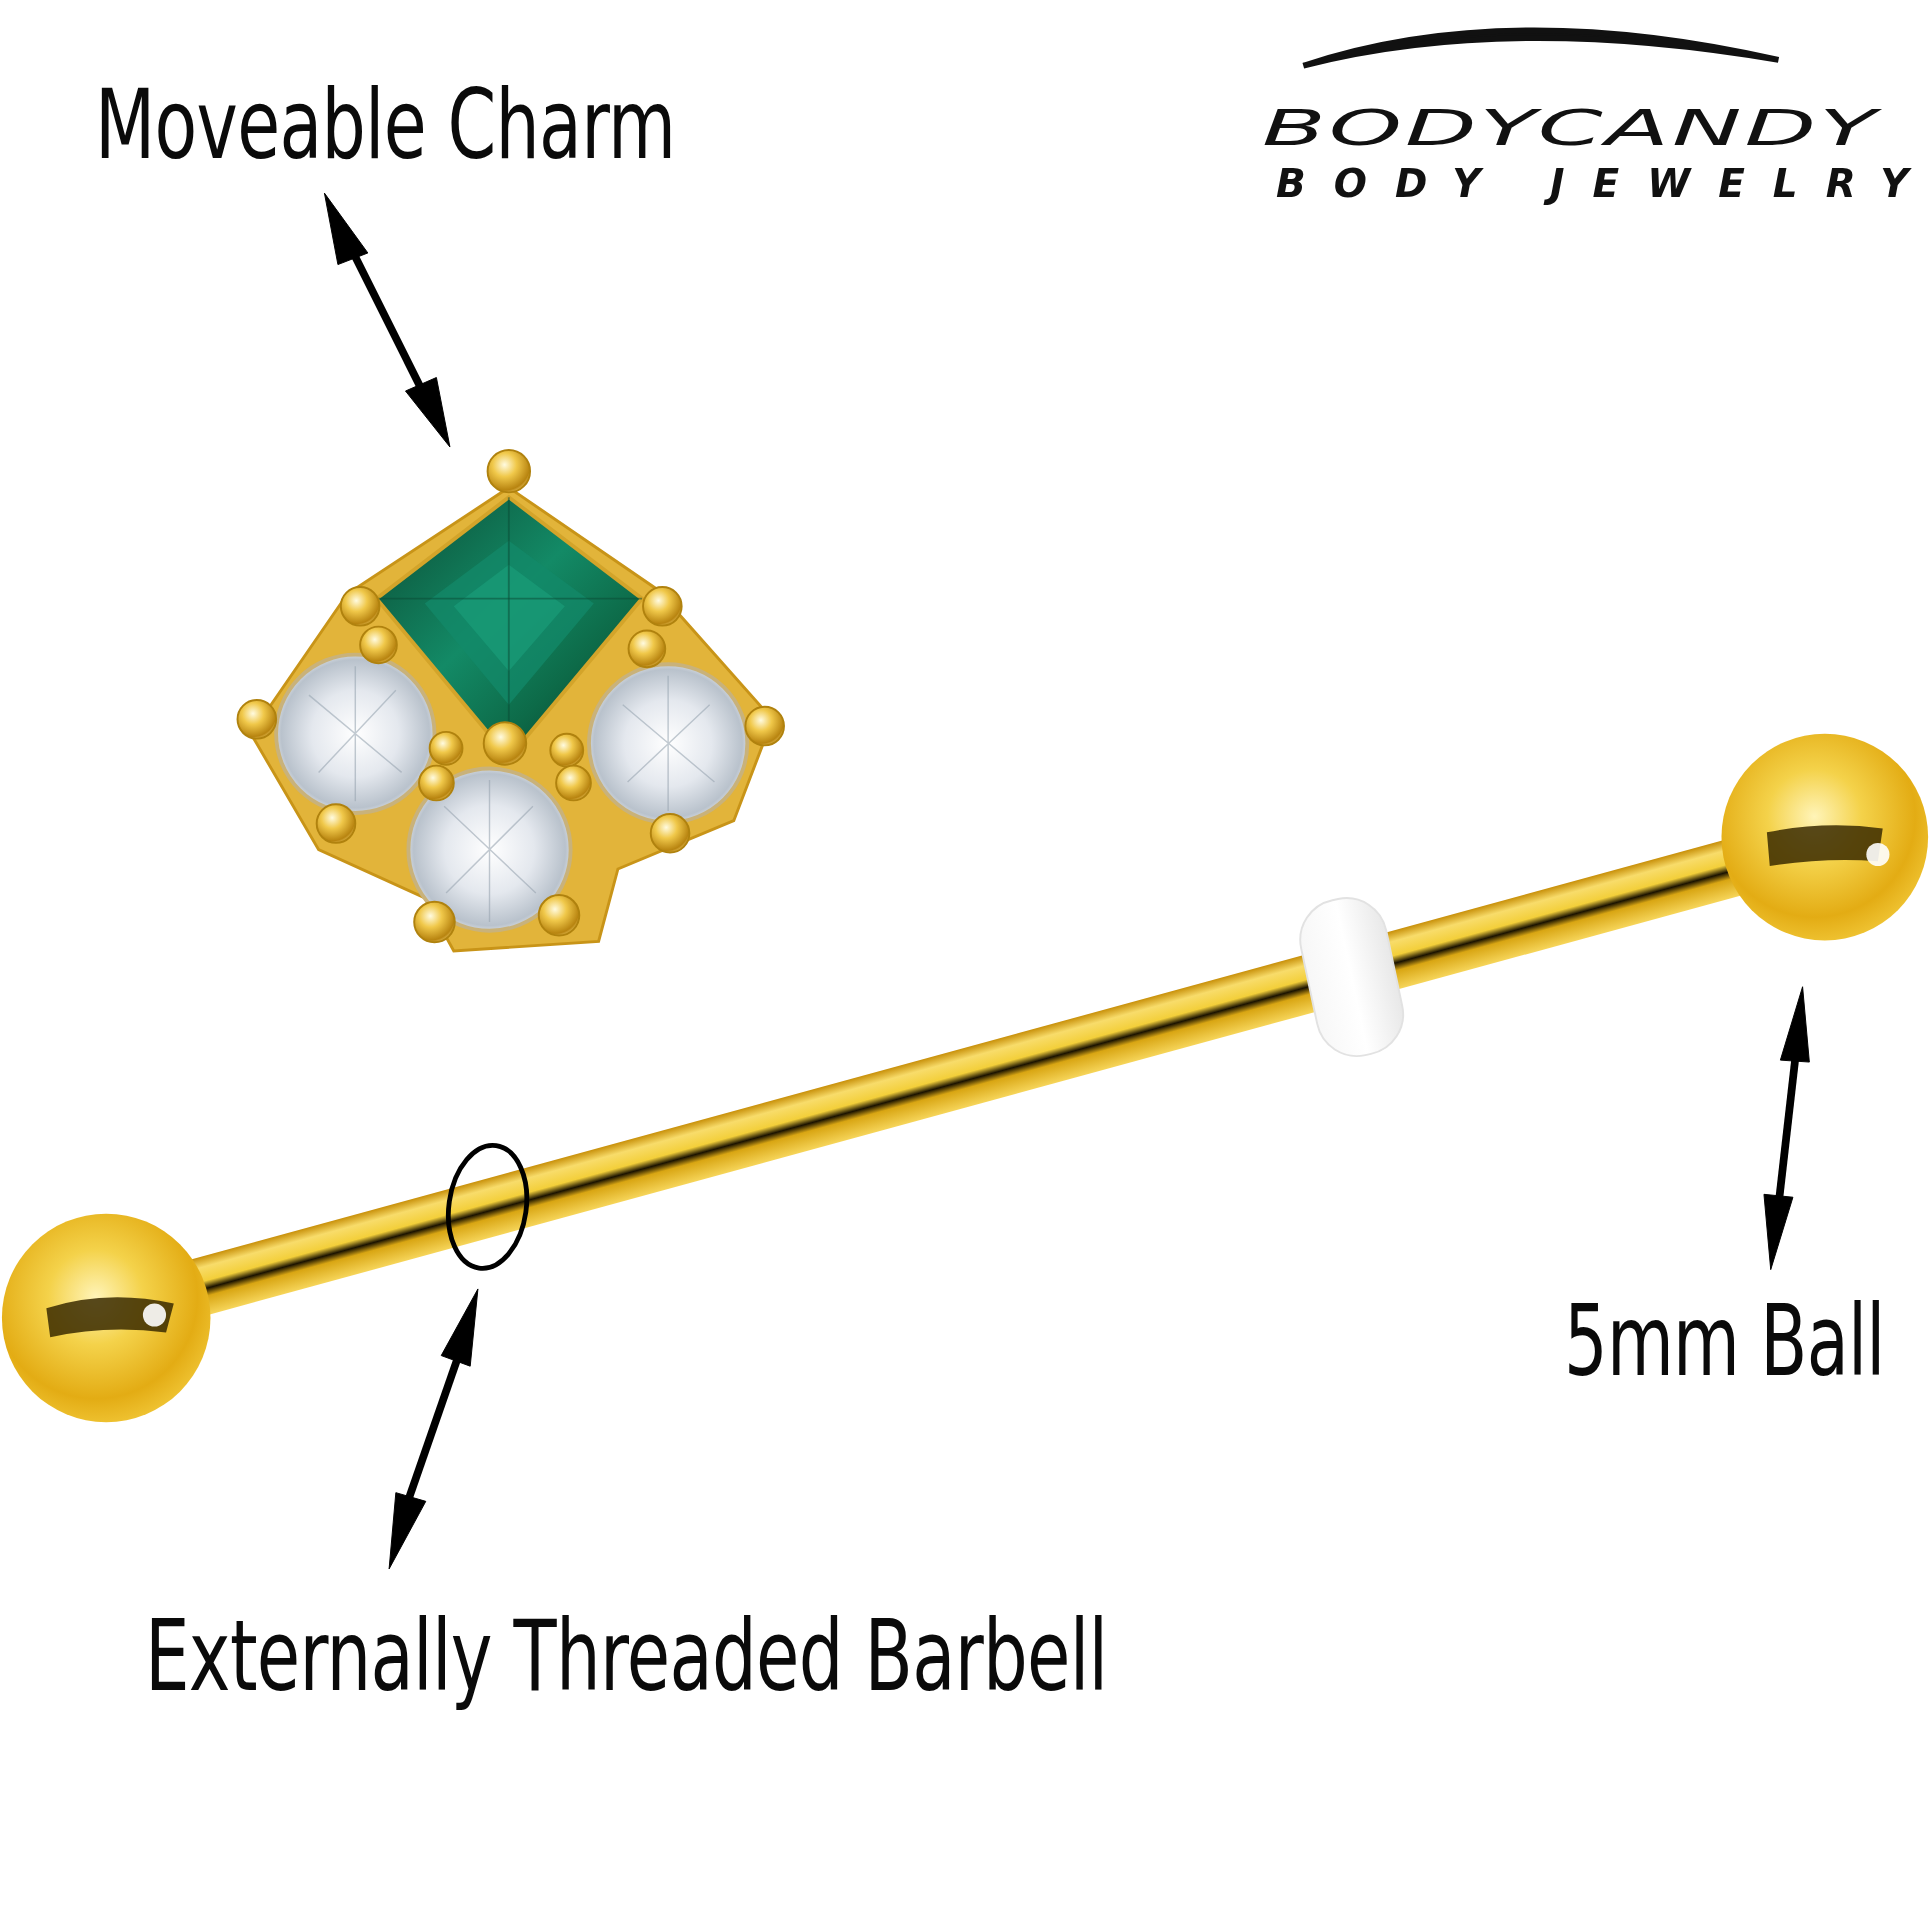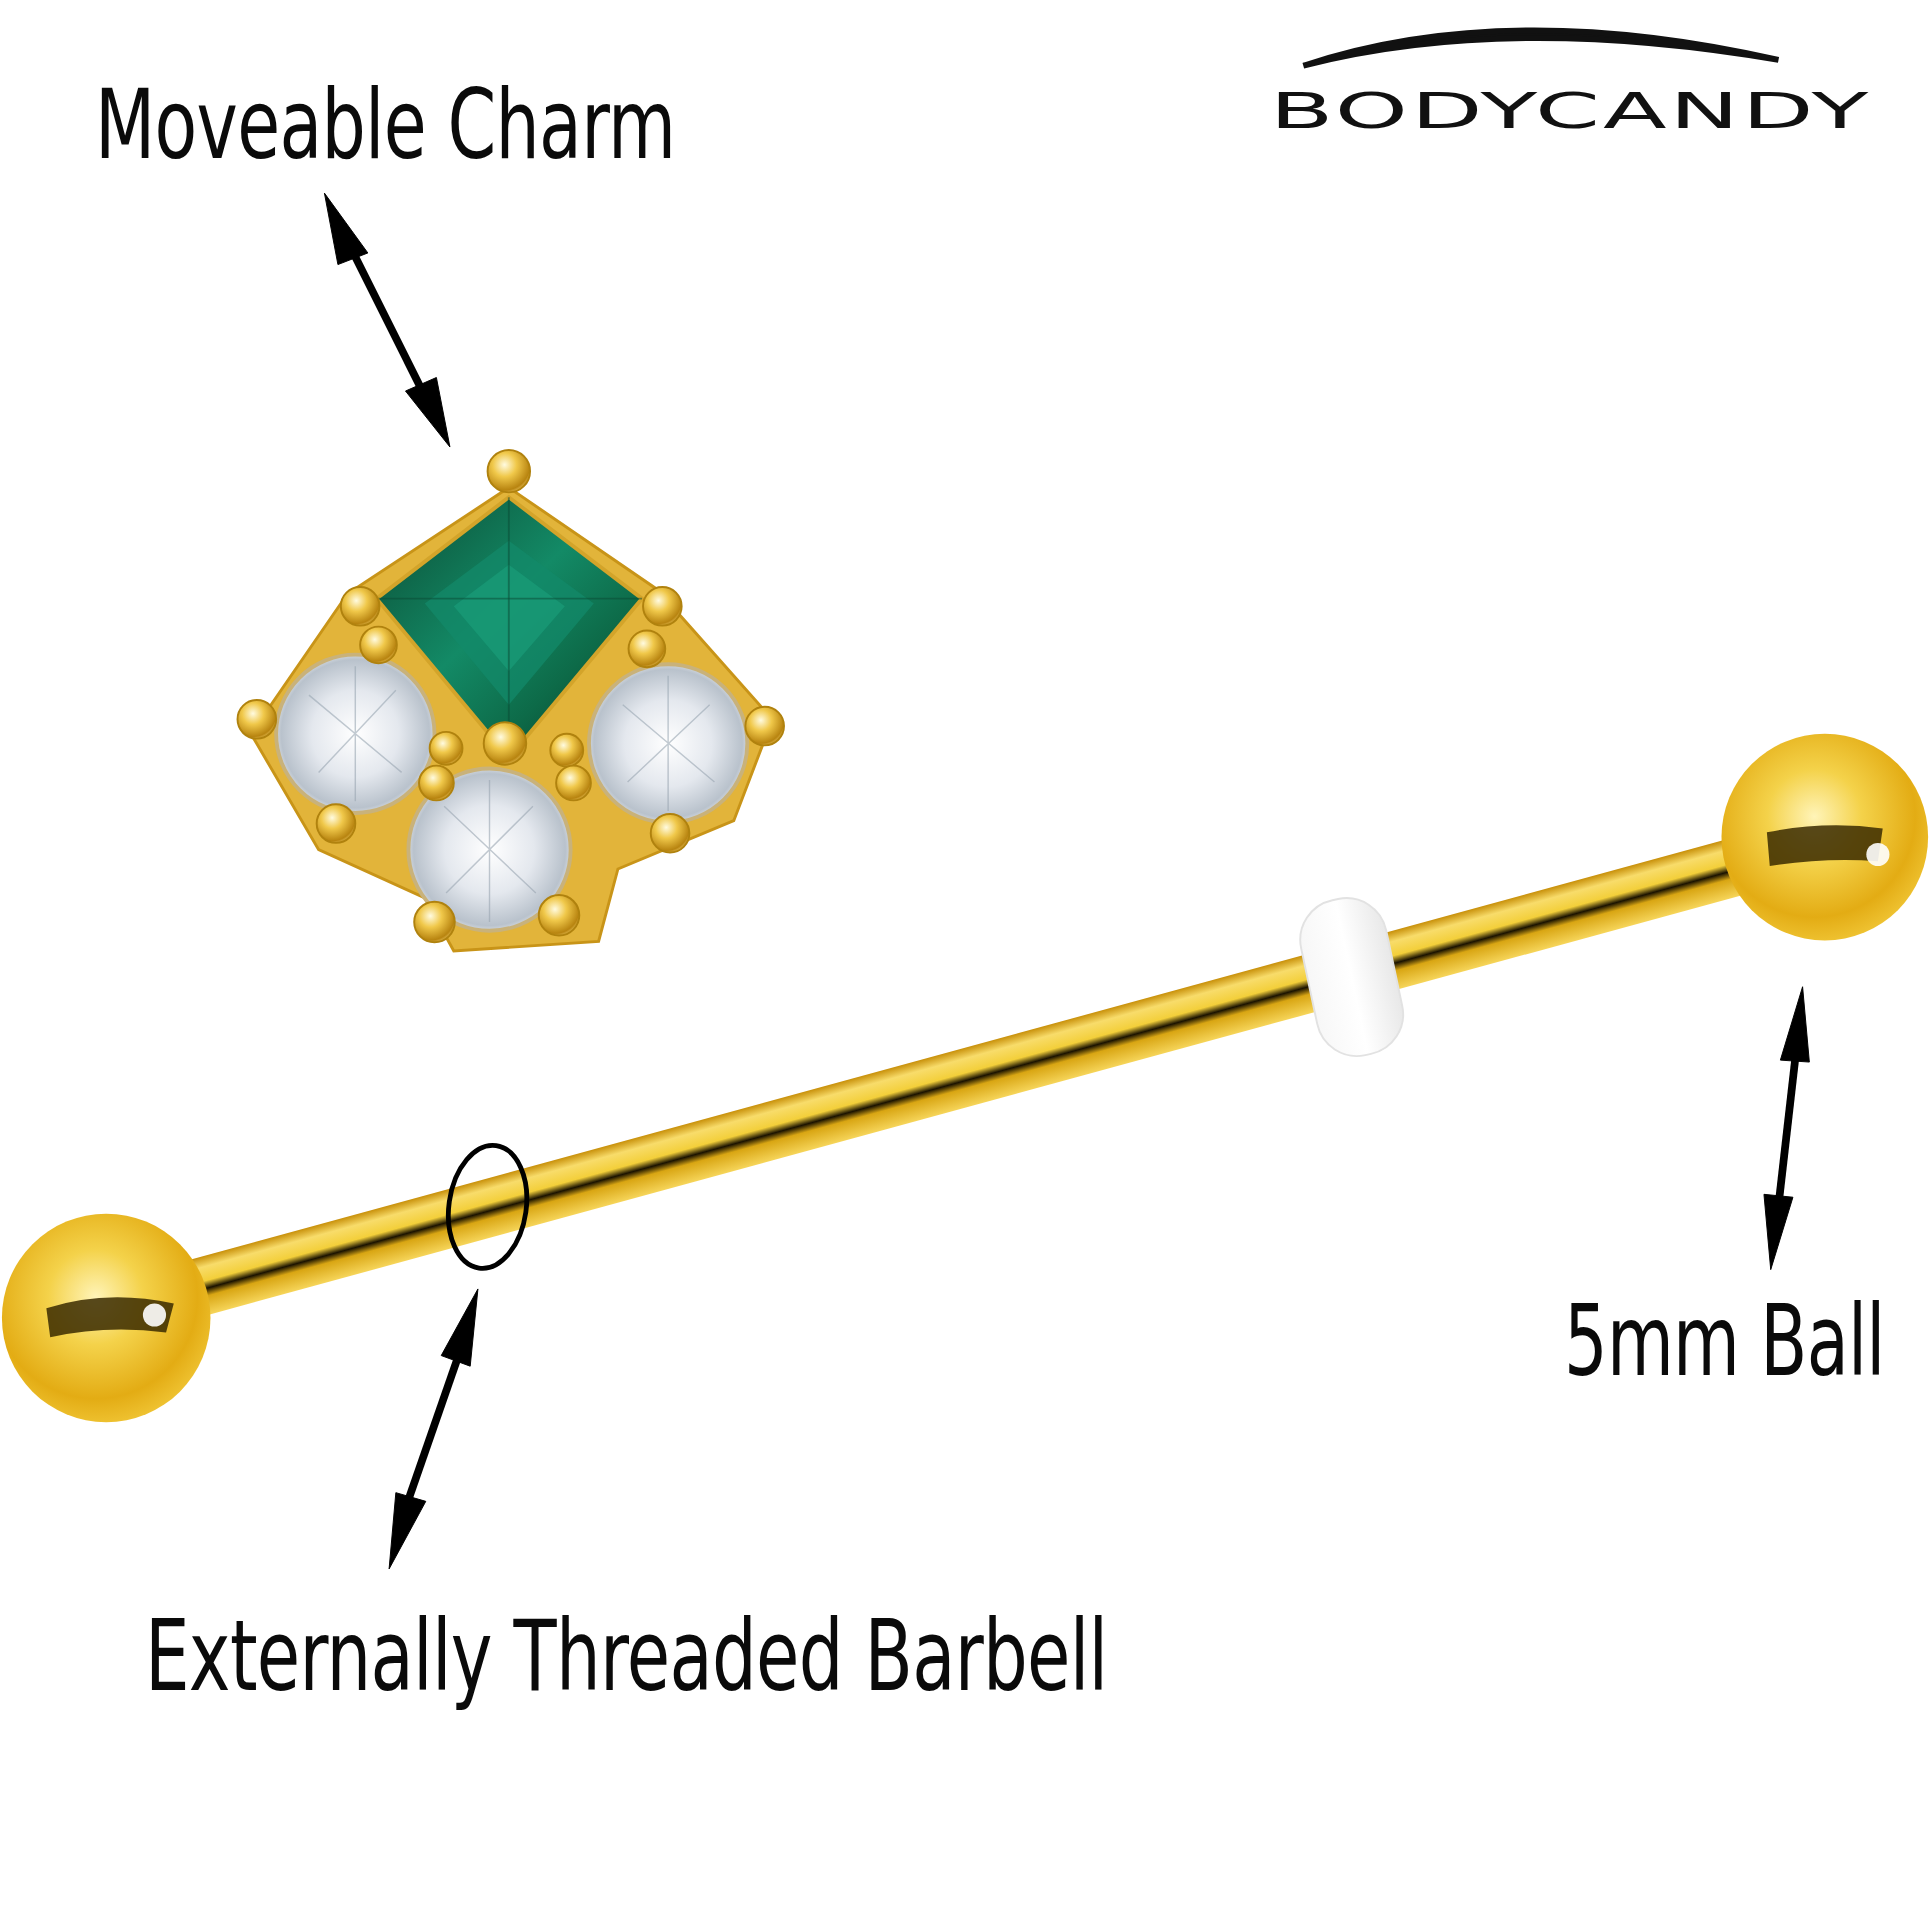--- a/index.html
+++ b/index.html
@@ -4,21 +4,21 @@
 <style>
   html, body { margin:0; padding:0; background:#ffffff; }
   body { width:1931px; height:1931px; position:relative; overflow:hidden;
          font-family:"DejaVu Sans Condensed","DejaVu Sans","Liberation Sans",sans-serif; }
   .label { position:absolute; color:#0a0a0a; white-space:nowrap;
            font-family:"DejaVu Sans","Liberation Sans",sans-serif;
            font-weight:400; transform-origin:left top; letter-spacing:-1px; }
   #lbl-charm  { left:95px;  top:68px;   font-size:97px; transform:scaleX(0.72); }
   #lbl-ball   { left:1564px; top:1284px; font-size:98px; transform:scaleX(0.70); }
   #lbl-barbell{ left:145px; top:1599px; font-size:98px; transform:scaleX(0.72); }
-  .logo { position:absolute; left:1218px; top:11px; width:705px; height:174px; }
+  .logo { position:absolute; left:1218px; top:28px; width:705px; height:174px;font-style:italic; }
   .logo-wordmark { position:absolute; left:0; top:71px; width:705px; text-align:center;
                    font-family:"DejaVu Sans","Liberation Sans",sans-serif; font-size:60px;
                    font-weight:400; letter-spacing:1.9px; color:#111;
                    transform:scaleX(1.55) scaleY(0.82); transform-origin:center top;
                    -webkit-text-stroke:0px; }
   .logo-sub { position:absolute; left:58px; top:133px; width:618px;
               font-family:"DejaVu Sans","Liberation Sans",sans-serif; font-size:39px;
               font-weight:700; letter-spacing:28px; color:#111; white-space:nowrap; }
   svg.art { position:absolute; left:0; top:0; }
 </style>
@@ -142,18 +142,19 @@
     <line x1="1863" y1="1065" x2="1839" y2="1275" stroke-width="8"></line>
     <polygon points="1867,1022 1874,1100 1844,1098"></polygon>
     <polygon points="1834,1315 1827,1237 1857,1240"></polygon>
   </g>
 
   <path d="M1350 68 Q1560 -2 1842 62 Q1560 14 1350 68 Z" fill="#111" stroke="#111" stroke-width="6"></path>
 </svg>
 
 <div class="logo">
   <div class="logo-wordmark">BODYCANDY</div>
+  <div class="logo-sub"><span>BODY JEWELRY</span></div>
 </div>
 
 <div id="lbl-charm" class="label">Moveable Charm</div>
 <div id="lbl-ball" class="label">5mm Ball</div>
 <div id="lbl-barbell" class="label">Externally Threaded Barbell</div>
 
 
 </body></html>

